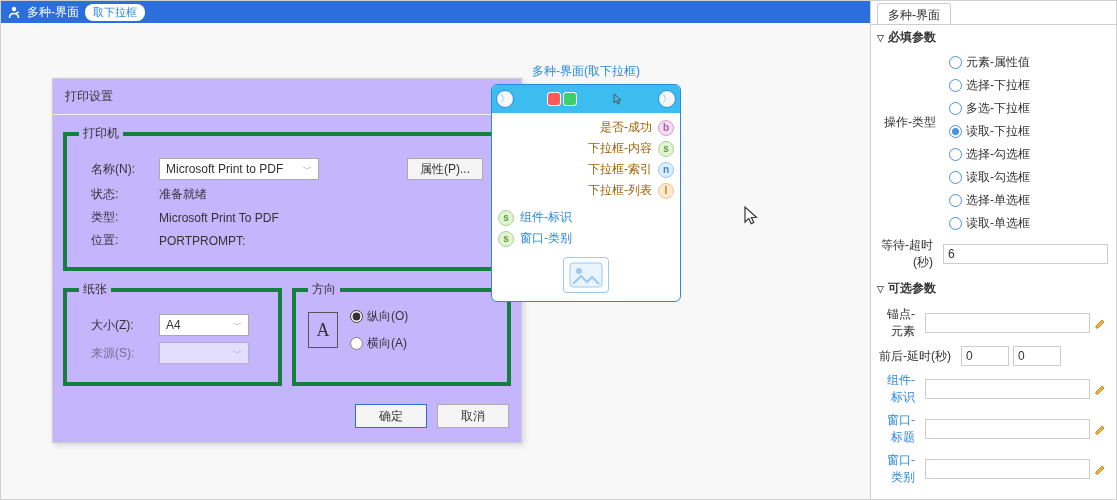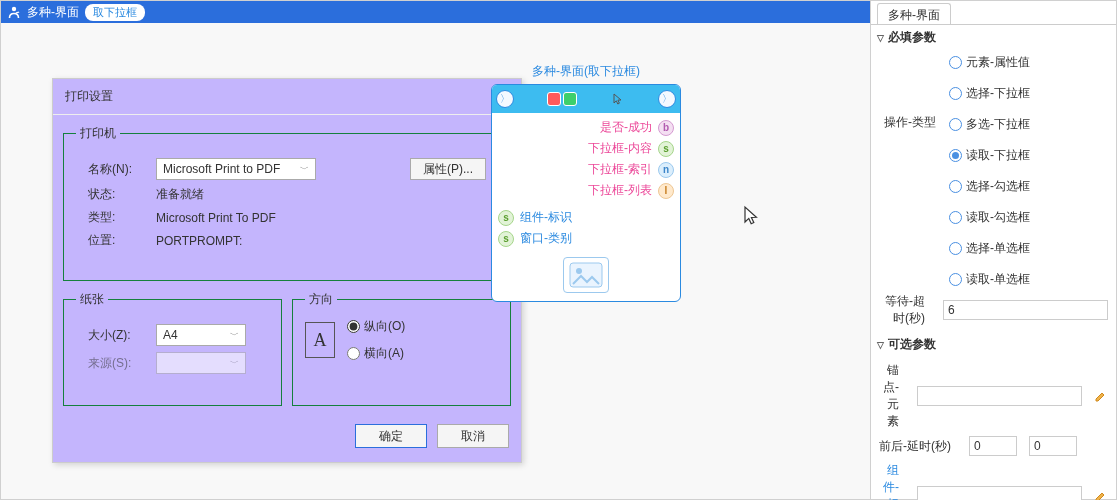--- a/index.html
+++ b/index.html
@@ -8,21 +8,21 @@
 .main-area{flex:1;position:relative;background:#f8f8f8;border-right:1px solid #d0d0d0}
 .top-ribbon{height:22px;background:#2b6edc;display:flex;align-items:center;padding:0 6px;gap:6px}
 .ribbon-icon{width:14px;height:14px;display:inline-block}
 .ribbon-title{color:#fff;font-weight:500}
 .pill{background:#fff;color:#2b8ae0;border-radius:8px;padding:1px 8px;font-size:11px}
 .canvas{position:relative;width:100%;height:calc(100% - 22px)}
 
 .print-dialog{position:absolute;left:51px;top:55px;width:470px;background:#c4b5fd;border:1px solid #ccc;box-shadow:2px 2px 6px rgba(0,0,0,.15)}
 .dlg-title{display:flex;justify-content:space-between;align-items:center;padding:8px 12px;border-bottom:1px solid #eee}
 .dlg-close{font-size:16px;cursor:pointer}
-fieldset{border:1px solid #15803d;margin:10px;padding:10px 12px 25px}
+fieldset{border:4px solid #15803d;margin:10px;padding:10px 12px 12px}
 legend{padding:0 4px}
 .row{display:flex;align-items:center;margin:6px 12px;gap:8px}
 .lbl{width:60px}
 .combo{display:flex;align-items:center;justify-content:space-between;border:1px solid #aaa;background:#fff;height:22px;padding:0 6px;width:160px}
 .combo.small{width:90px}
 .combo.disabled{opacity:.55}
 .chev{font-size:9px;color:#555}
 .btn{border:1px solid #aaa;background:#f5f5f5;height:24px;padding:0 12px;cursor:pointer}
 .btn.combo-side{height:22px}
 .static{margin-left:0}
@@ -39,45 +39,45 @@
 .node-wrap{position:absolute;left:490px;top:40px;width:190px}
 .node-title{color:#2b8ae0;text-align:center;margin-bottom:4px}
 .node{border:1px solid #2b8ae0;border-radius:6px;background:#fff;overflow:hidden}
 .node-header{background:#3dbcf0;height:28px;display:flex;align-items:center;justify-content:space-between;padding:0 4px}
 .nh-left,.nh-right{width:18px;height:18px;border-radius:50%;border:1px solid #2b8ae0;background:#f4f9ff;display:flex;align-items:center;justify-content:center;font-size:10px;color:#2b8ae0}
 .nh-ico{display:flex;gap:2px}
 .mini{width:14px;height:14px;border:1px solid #fff;border-radius:3px}
 .nh-arrow svg{display:block}
 .out-rows{padding:4px 0}
 .out-row{display:flex;justify-content:flex-end;align-items:center;padding:2px 6px;gap:6px}
-.out-row span{white-space:nowrap;color:#ec4899}
+.out-row span{white-space:nowrap;color:#a16207}
 .bub{width:16px;height:16px;border-radius:50%;display:flex;align-items:center;justify-content:center;font-size:10px;font-weight:bold}
 .bub.b{background:#f4dff2;color:#b25bb0;border:1px solid #d59bd2}
 .bub.s{background:#e2f3d7;color:#5a9e2e;border:1px solid #a6d58b}
 .bub.n{background:#dbeefc;color:#3c85c9;border:1px solid #9cc9ee}
 .bub.l{background:#ffe9cc;color:#c77d1f;border:1px solid #eec794}
 .in-rows{padding:2px 0 4px}
 .in-row{display:flex;align-items:center;padding:2px 6px;gap:6px}
 .in-row span{color:#2b8ae0}
 .node-img{margin:4px auto 8px;width:46px;height:36px;border:1px solid #9cc9ee;border-radius:4px;display:flex;align-items:center;justify-content:center}
 .cursor{position:absolute;left:742px;top:182px}
 
 .side{width:245px;background:#fff;display:flex;flex-direction:column}
 .side-tab{display:flex;border-bottom:1px solid #ccc;height:24px}
 .side-tab .tab{padding:3px 10px;border:1px solid #ccc;border-bottom:none;background:#fff;margin-left:6px;margin-top:2px;border-radius:3px 3px 0 0}
 .section-h{display:flex;align-items:center;gap:4px;padding:4px 6px;font-weight:bold}
 .tri{font-size:9px;color:#666}
 .param-block{padding:2px 0}
 .op-row{display:flex;align-items:flex-start;padding:2px 8px}
 .op-lbl{width:70px;text-align:center;padding-right:8px;padding-top:60px}
-.op-opts{display:flex;flex-direction:column;gap:14px}
+.op-opts{display:flex;flex-direction:column;gap:6px}
 .op-opts label{display:flex;align-items:center;gap:4px;cursor:pointer}
 .r-outer{width:13px;height:13px;border:1px solid #4a90e2;border-radius:50%;display:flex;align-items:center;justify-content:center}
 .r-dot{width:7px;height:7px;background:#4a90e2;border-radius:50%}
-.kv-row{display:flex;align-items:center;padding:3px 8px;gap:12px}
+.kv-row{display:flex;align-items:center;padding:3px 8px;gap:4px}
 .kv-row .k{width:78px;text-align:right;padding-right:6px}
 .kv-row .k.link{color:#2b8ae0;cursor:pointer}
 .inp{border:1px solid #ccc;height:20px;padding:0 4px;background:#fff}
 .inp.flex{flex:1}
 .inp.num{width:48px}
 .edit-ico{width:14px;height:14px;cursor:pointer;flex:0 0 auto}
 input[type=radio]{accent-color:#333}
 </style>
 </head>
 <body>

